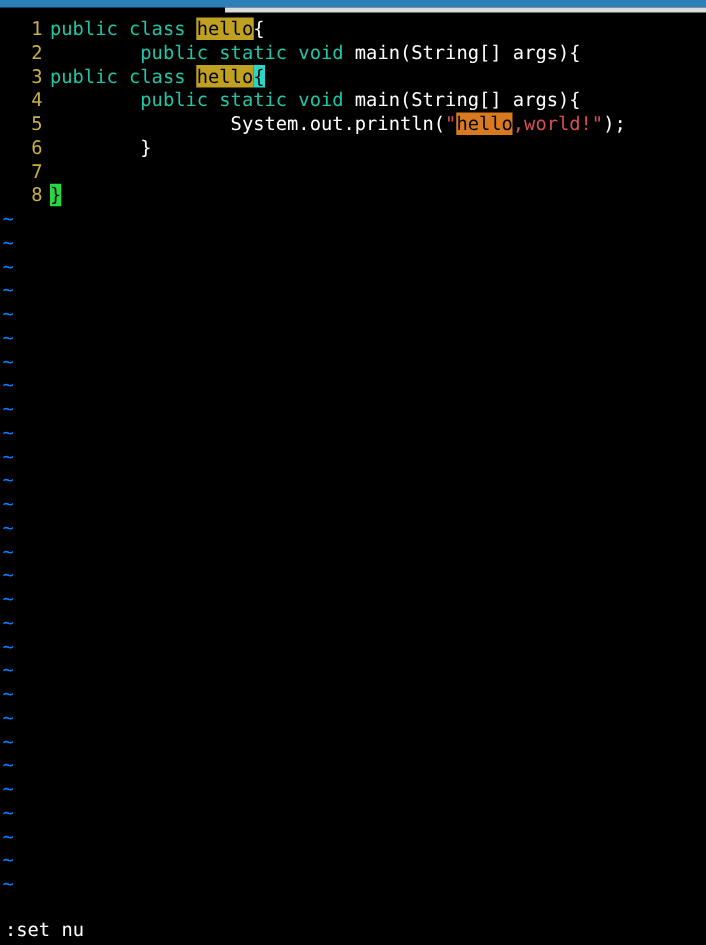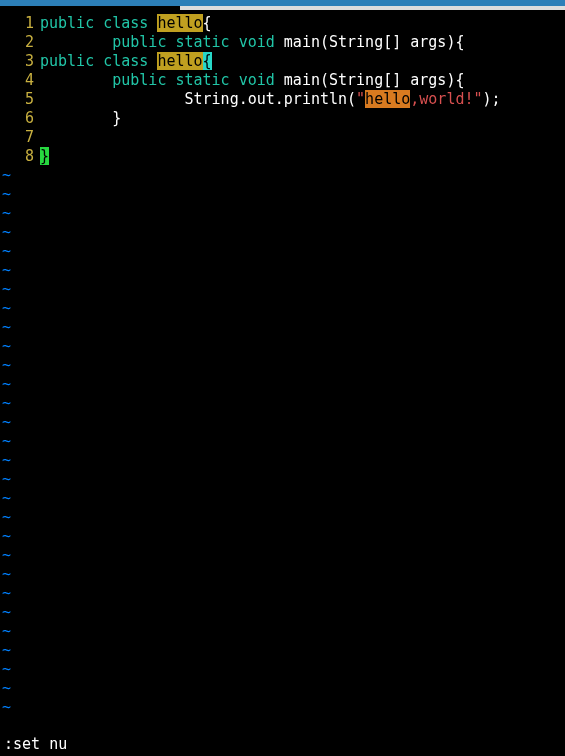--- a/index.html
+++ b/index.html
@@ -67,21 +67,21 @@
 <body>
 
 <div class="titlebar"></div>
 <div class="tabstrip"></div>
 
 <div class="editor" id="editor">
     <div class="line"><span class="gutter">1</span><span class="code"><span class="kw-type">public class </span><span class="hl-word">hello</span><span>{</span></span></div>
     <div class="line"><span class="gutter">2</span><span class="code"><span>        </span><span class="kw-type">public static void </span><span>main(String[] args){</span></span></div>
     <div class="line"><span class="gutter">3</span><span class="code"><span class="kw-type">public class </span><span class="hl-word">hello</span><span class="cursor-block">{</span></span></div>
     <div class="line"><span class="gutter">4</span><span class="code"><span>        </span><span class="kw-type">public static void </span><span>main(String[] args){</span></span></div>
-    <div class="line"><span class="gutter">5</span><span class="code"><span>                String.out.println(</span><span class="string">"</span><span class="hl-word-orange">hello</span><span class="string">,world!"</span><span>);</span></span></div>
+    <div class="line"><span class="gutter">5</span><span class="code"><span>                System.out.println(</span><span class="string">"</span><span class="hl-word-orange">hello</span><span class="string">,world!"</span><span>);</span></span></div>
     <div class="line"><span class="gutter">6</span><span class="code"><span>        }</span></span></div>
     <div class="line"><span class="gutter">7</span><span class="code"><span></span></span></div>
     <div class="line"><span class="gutter">8</span><span class="code"><span class="green-block">}</span></span></div>
     <div class="tilde">~</div>
     <div class="tilde">~</div>
     <div class="tilde">~</div>
     <div class="tilde">~</div>
     <div class="tilde">~</div>
     <div class="tilde">~</div>
     <div class="tilde">~</div>

